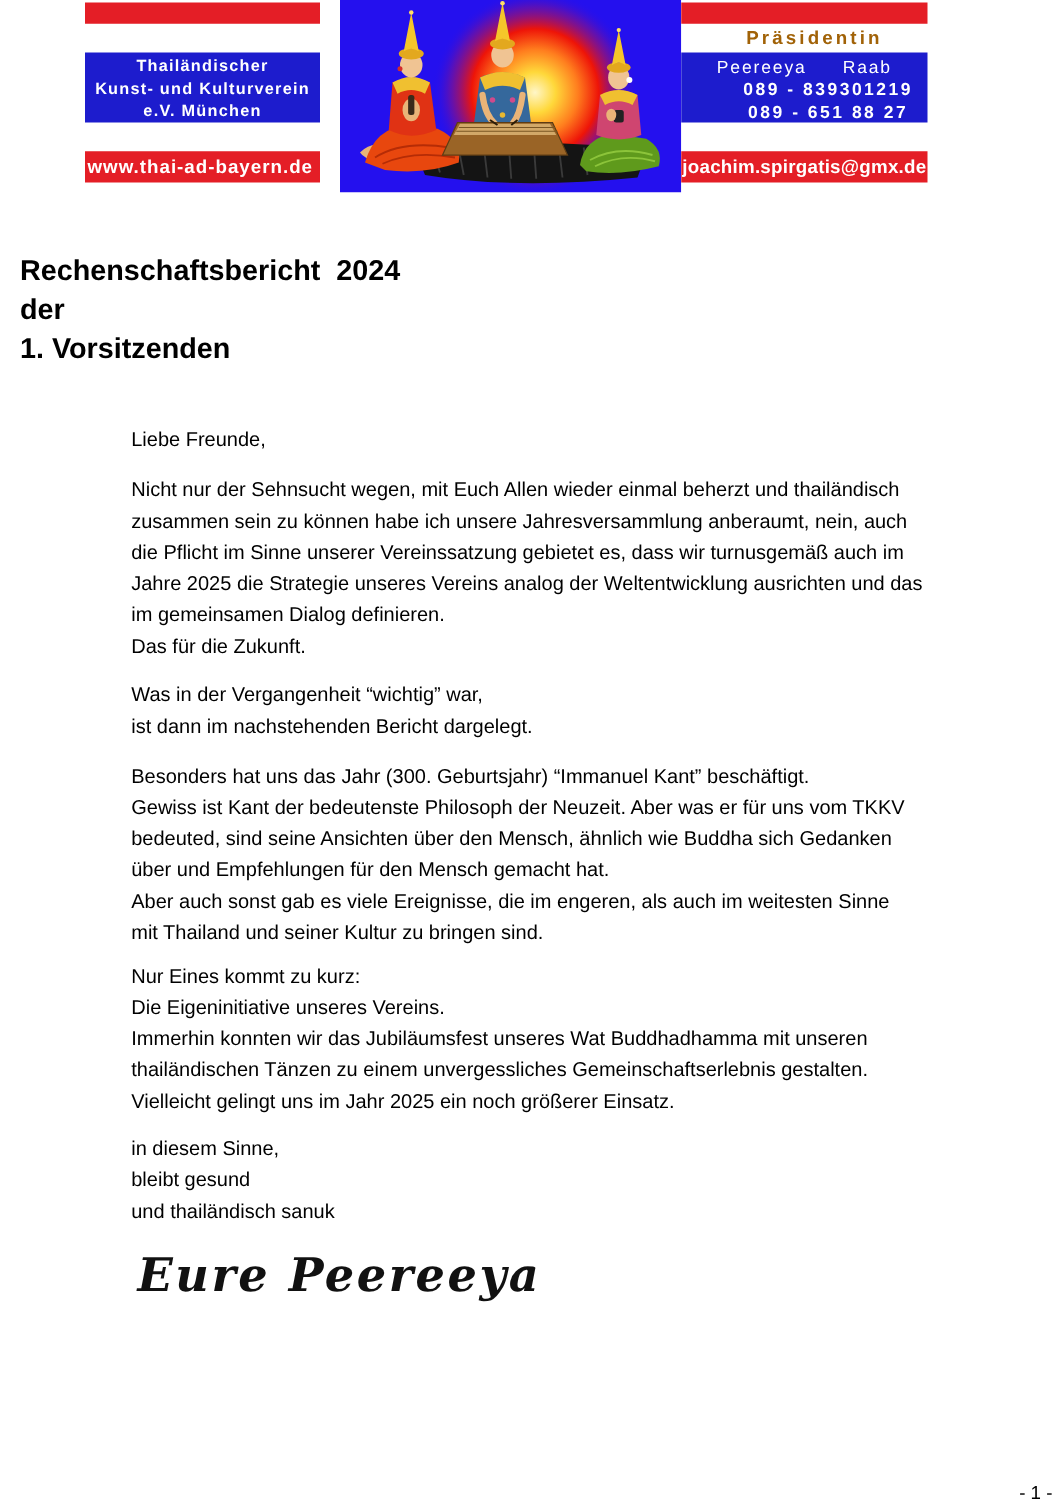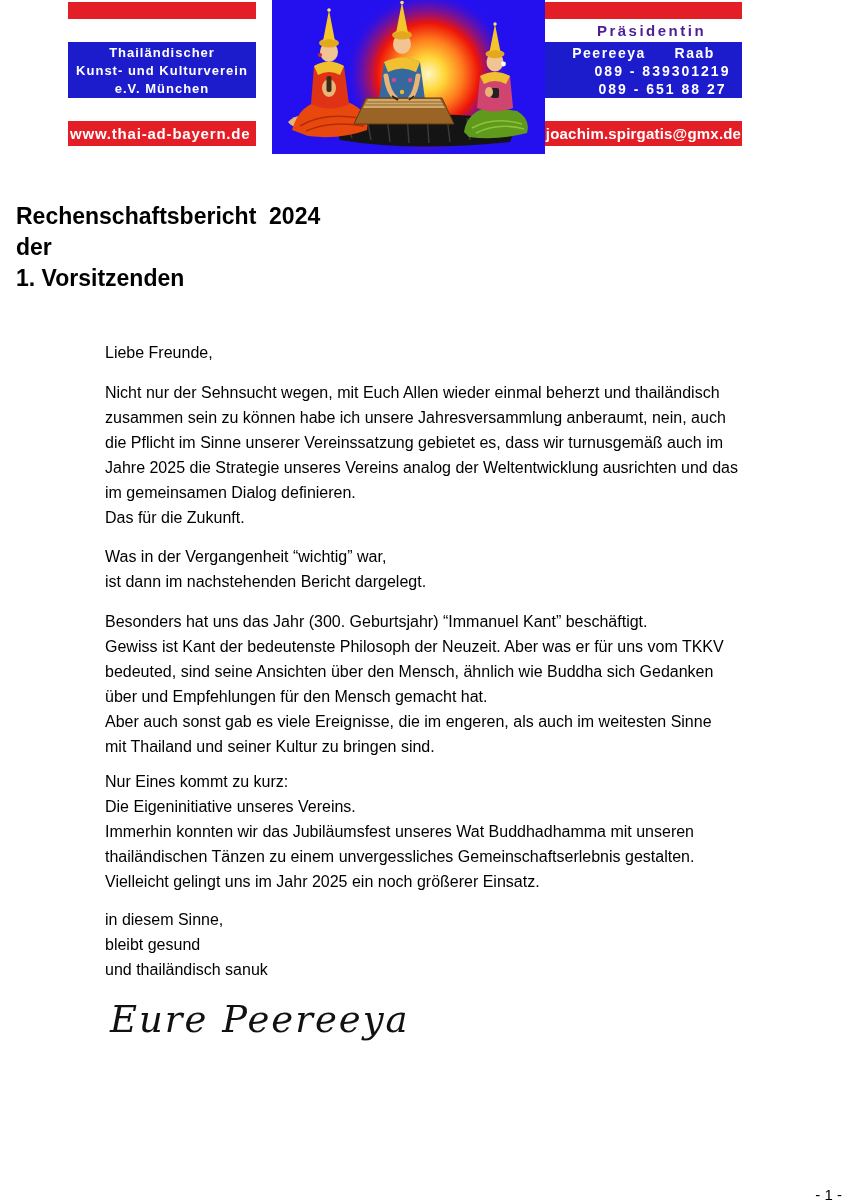--- a/index.html
+++ b/index.html
@@ -30,26 +30,26 @@
     background: var(--blue, #1d1ccd);
     color: #fff; text-align: center;
   }
   .org-text {
     padding-top: 2px;
     font-size: 13px; font-weight: bold; letter-spacing: 1px;
     line-height: 18px; white-space: pre;
   }
   .role {
     position: absolute; left: 0; right: 0; top: 19px; height: 23px;
-    text-align: center; color: #4c1d95;
+    text-align: center; color: #a16207;
     font-size: 15px; font-weight: bold; letter-spacing: 2.5px; line-height: 23px;
   }
   .contact-name {
     padding-top: 3px;
-    font-size: 14px; font-weight: bold; letter-spacing: 1.5px; word-spacing: 9px;
+    font-size: 14px; font-weight: normal; letter-spacing: 1.5px; word-spacing: 9px;
     line-height: 17px; white-space: pre;
   }
   .contact-phones {
     font-size: 14px; font-weight: bold; letter-spacing: 2px;
     line-height: 18px; white-space: pre; margin-left: 38px;
   }
   .www-band {
     color: #fff; font-size: 15px; font-weight: bold; letter-spacing: 0.8px;
     line-height: 25px; padding-left: 2px;
   }
@@ -66,21 +66,21 @@
     white-space: pre;
   }
   .para {
     position: absolute; left: 105px; width: 710px; margin: 0;
     font-size: 16px; line-height: 25px;
     white-space: pre;
   }
   .signature {
     position: absolute; left: 110px; top: 998px;
     font-family: "DejaVu Serif", serif;
-    font-style: italic; font-weight: normal;
+    font-style: italic; font-weight: bold;
     font-size: 37px; letter-spacing: 2px; color: #111;
   }
   .page-number {
     position: absolute; top: 1186px; right: 6px;
     font-size: 15px; line-height: 17px;
   }
 </style>
 </head>
 <body>
 

